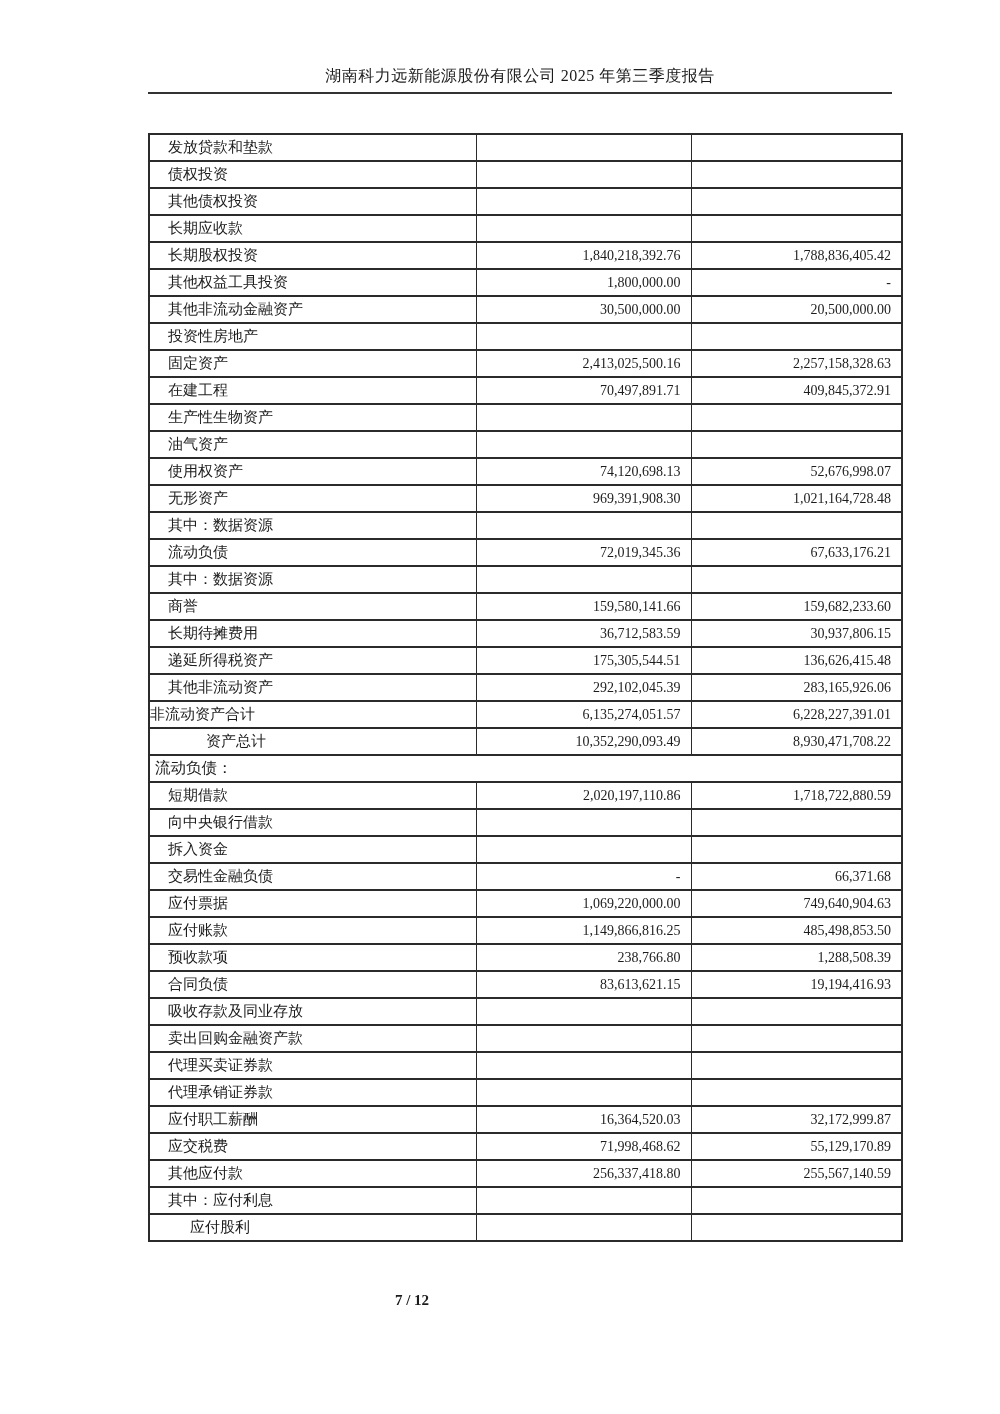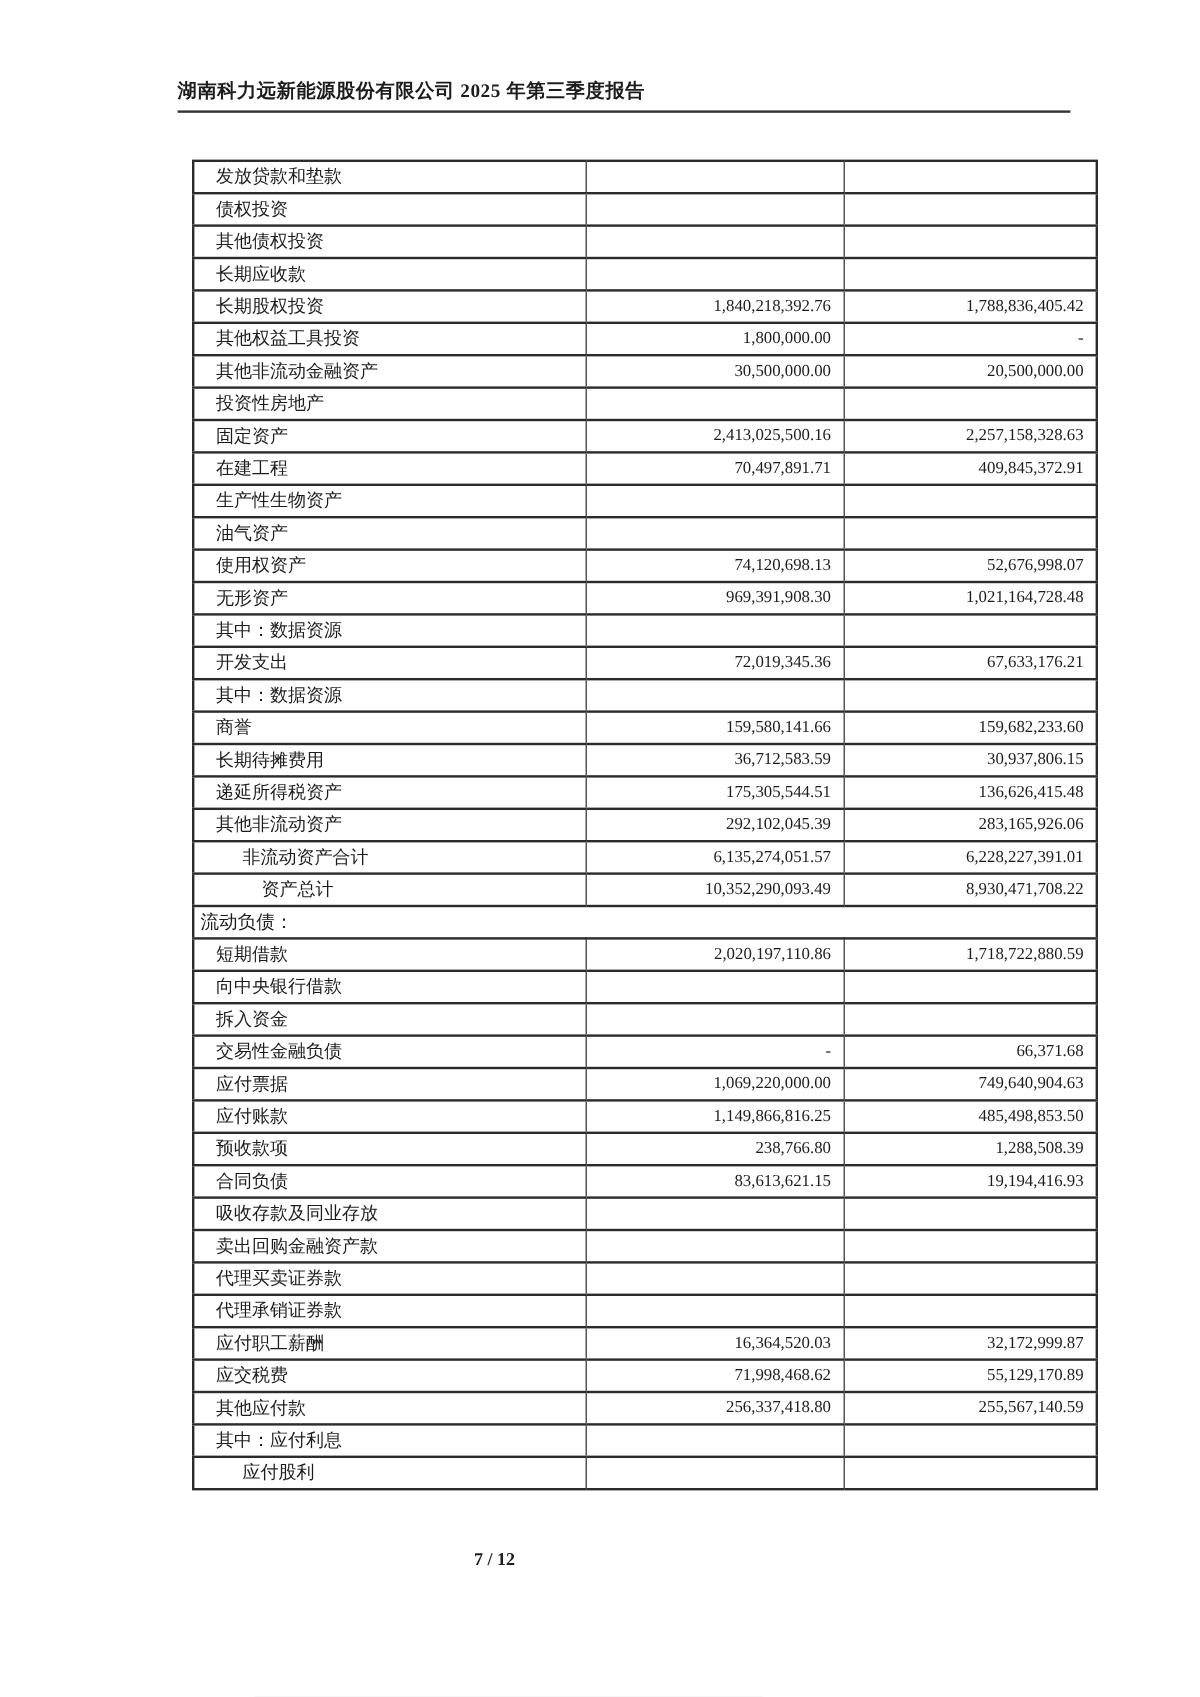--- a/index.html
+++ b/index.html
@@ -12,22 +12,22 @@
     height: 1414px;
     background: #ffffff;
     overflow: hidden;
   }
 
   .doc-header {
     position: absolute;
     left: 148px;
     top: 66px;
     width: 744px;
-    text-align: left;
-    font-weight: bold;
+    text-align: center;
+    font-weight: normal;
     font-size: 16px;
     letter-spacing: 0.5px;
     white-space: nowrap;
   }
 
   .header-rule {
     position: absolute;
     left: 148px;
     top: 92px;
     width: 744px;
@@ -35,41 +35,40 @@
     border-top: 2px solid #333333;
   }
 
   table.balance {
     position: absolute;
     left: 148px;
     top: 133px;
     width: 753px;
     border-collapse: collapse;
     table-layout: fixed;
-    margin-left: 12px;
   }
   table.balance col.c-label { width: 327px; }
   table.balance col.c-val1  { width: 215px; }
   table.balance col.c-val2  { width: 211px; }
 
   table.balance td {
     height: 27px;
     border-top: 2px solid #2b2b2b;
     border-bottom: 2px solid #2b2b2b;
     border-left: 1px solid #2b2b2b;
     border-right: 1px solid #2b2b2b;
     vertical-align: middle;
     overflow: hidden;
     white-space: nowrap;
   }
   table.balance { border: 2px solid #2b2b2b; }
 
   td.label-cell { font-size: 15px; }
   td.indent-1 { padding-left: 18px; }
-  td.indent-2 { padding-left: 40px; }
+  td.indent-2 { }
   td.indent-3 { padding-left: 56px; }
   td.indent-4 { padding-left: 40px; }
 
   td.num-cell {
     text-align: right;
     padding-right: 10px;
     font-size: 14px;
   }
 
   td.section-cell {
@@ -173,21 +172,21 @@
           <td class="label-cell indent-1">无形资产</td>
           <td class="num-cell">969,391,908.30</td>
           <td class="num-cell">1,021,164,728.48</td>
         </tr>
         <tr>
           <td class="label-cell indent-1">其中：数据资源</td>
           <td class="num-cell"></td>
           <td class="num-cell"></td>
         </tr>
         <tr>
-          <td class="label-cell indent-1">开发支出</td>
+          <td class="label-cell indent-1">流动负债</td>
           <td class="num-cell">72,019,345.36</td>
           <td class="num-cell">67,633,176.21</td>
         </tr>
         <tr>
           <td class="label-cell indent-1">其中：数据资源</td>
           <td class="num-cell"></td>
           <td class="num-cell"></td>
         </tr>
         <tr>
           <td class="label-cell indent-1">商誉</td>

